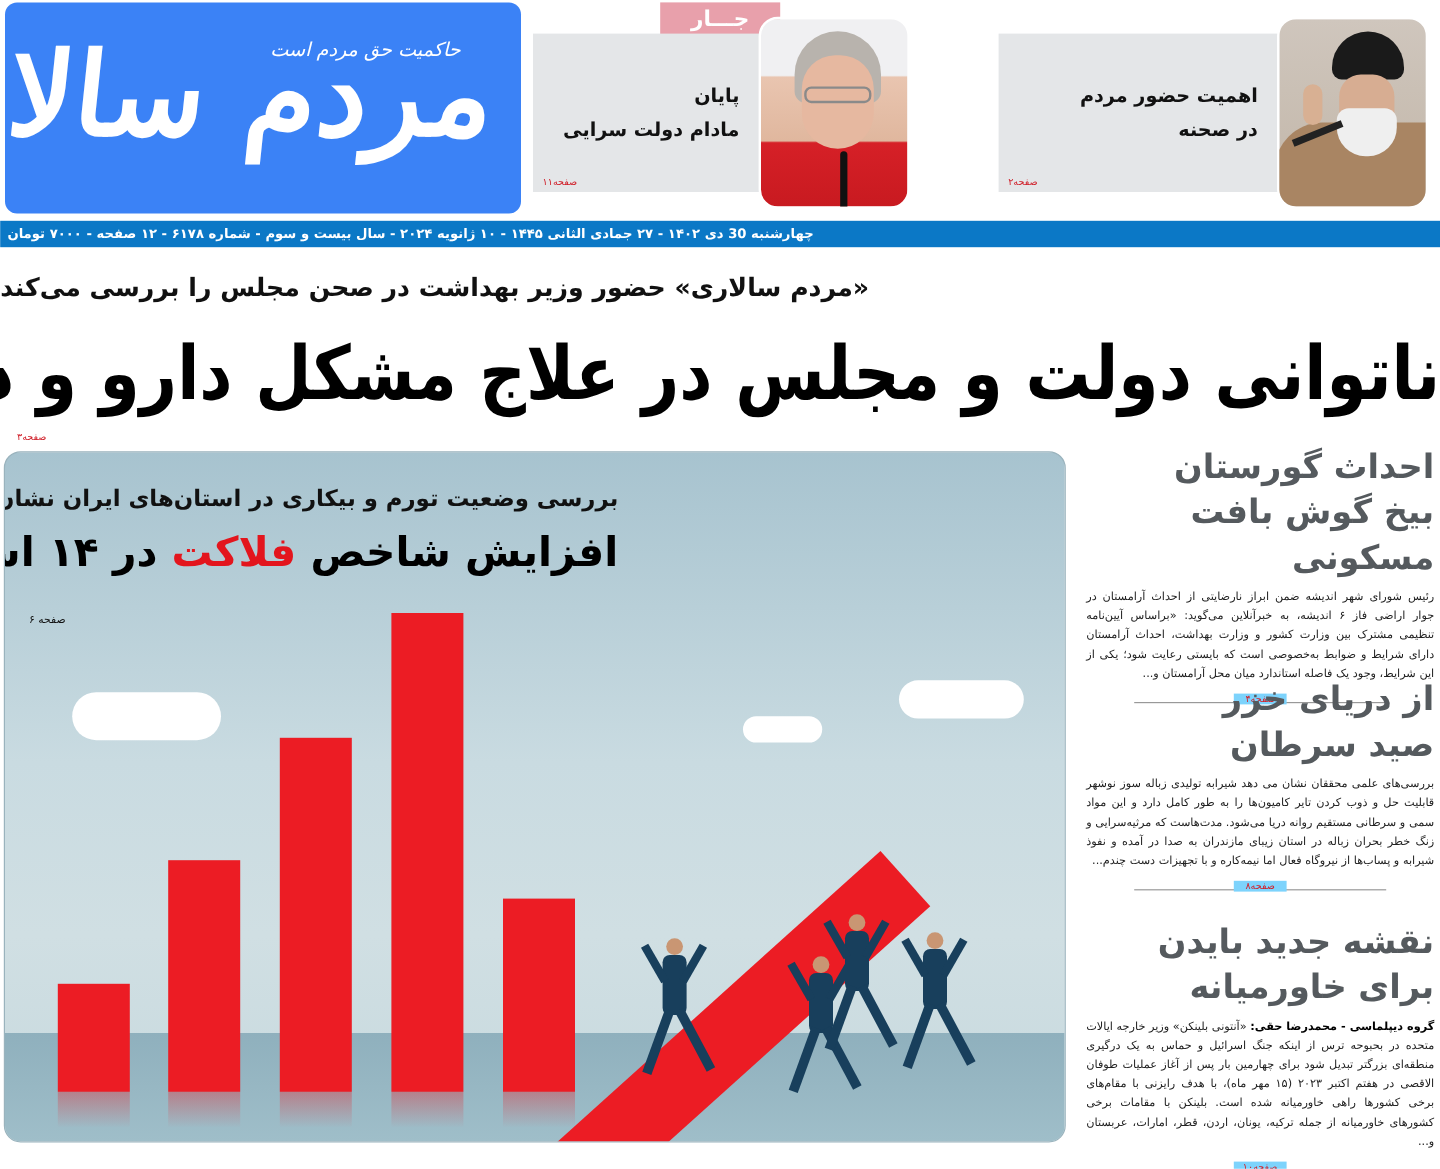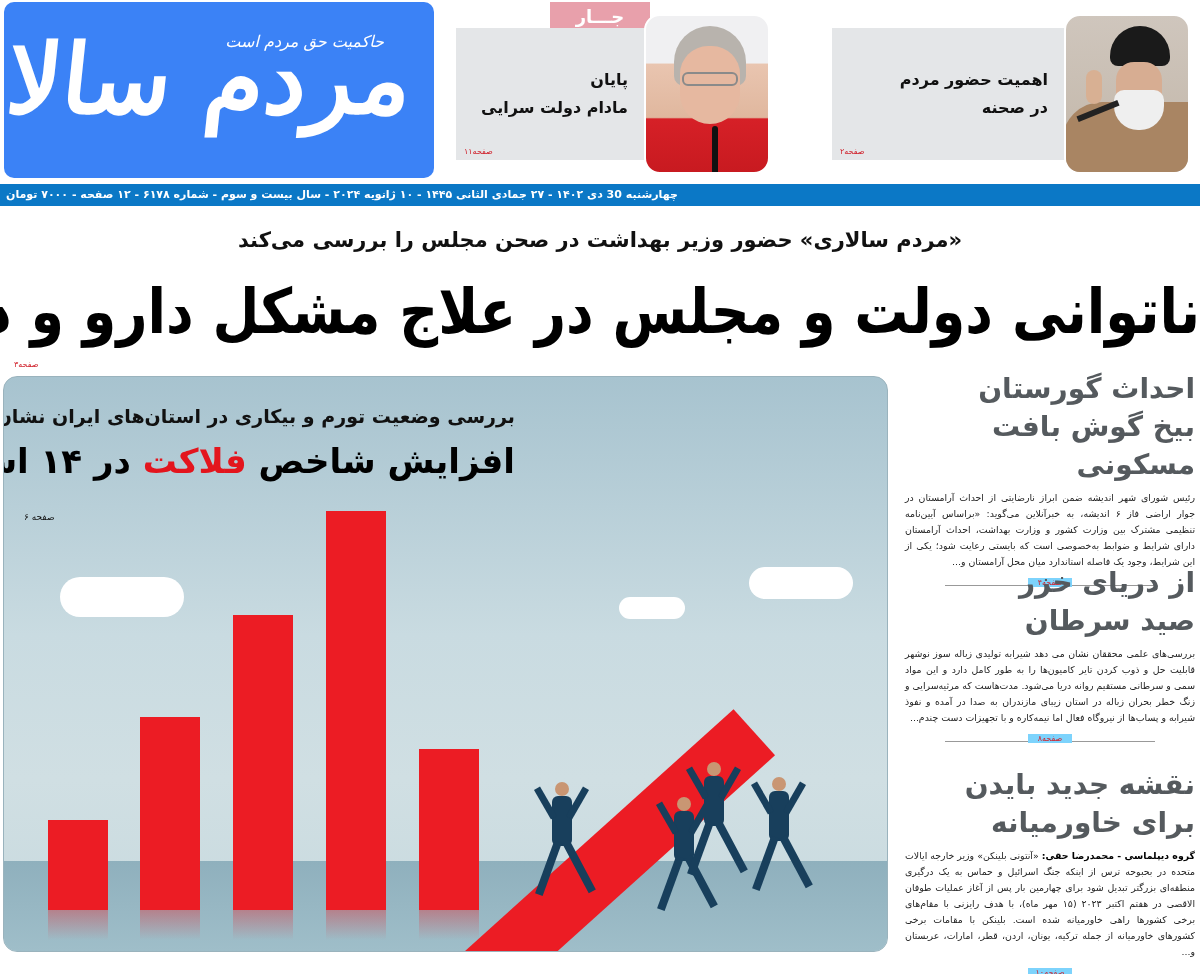--- a/index.html
+++ b/index.html
@@ -6,21 +6,21 @@
   html, body { width: 1200px; height: 974px; background: #ffffff; overflow: hidden; }
   body { position: relative; font-family: "DejaVu Sans", sans-serif; direction: rtl; color: #111; }
 
   
   .masthead { position: absolute; left: 0; top: 0; width: 1200px; height: 205px; }
   .logo-box { position: absolute; left: 4px; top: 2px; width: 430px; height: 176px; background: #3b82f6; border-radius: 10px; overflow: hidden; }
   .logo-title { position: absolute; right: 22px; top: 30px; font-family: "DejaVu Serif", serif; font-size: 96px; font-weight: bold; color: #fff; letter-spacing: -2px; line-height: 1; transform: skewX(-6deg); white-space: nowrap; }
   .logo-tagline { position: absolute; right: 50px; top: 30px; font-family: "DejaVu Serif", serif; font-size: 16px; font-style: italic; color: #fff; }
 
   .teaser { position: absolute; top: 28px; height: 132px; background: #e4e6e8; }
-  .teaser-a { left: 456px; width: 312px; text-decoration: underline; }
+  .teaser-a { left: 444px; width: 312px; text-decoration: underline; }
   .teaser-b { left: 832px; width: 356px; }
   .teaser-photo { position: absolute; top: -14px; width: 126px; height: 160px; border-radius: 16px; overflow: hidden; border: 2px solid #fff; }
   .teaser-a .teaser-photo { right: -2px; }
   .teaser-b .teaser-photo { right: -2px; }
   .photo-borne { background: linear-gradient(180deg, #f0f0f2 0%, #f0f0f2 30%, #e9c5b0 31%, #e0b79e 65%, #d62027 66%, #c81a20 100%); }
   .photo-borne .hair { position: absolute; left: 28px; top: 10px; width: 72px; height: 60px; background: #b8b3ad; border-radius: 36px 36px 10px 10px; }
   .photo-borne .face { position: absolute; left: 34px; top: 30px; width: 60px; height: 78px; background: #e6b8a0; border-radius: 28px 28px 30px 30px; }
   .photo-borne .glasses { position: absolute; left: 36px; top: 56px; width: 56px; height: 14px; border: 2px solid #8a8a8a; border-radius: 6px; }
   .photo-borne .mic { position: absolute; left: 66px; top: 110px; width: 6px; height: 50px; background: #111; border-radius: 3px; }
   .photo-khamenei { background: linear-gradient(180deg, #cfc6bd 0%, #c2b6a8 100%); }
@@ -34,21 +34,21 @@
   .teaser-title { position: absolute; right: 140px; top: 38px; font-size: 16px; font-weight: bold; line-height: 28px; text-align: right; color: #111; }
   .teaser-page { position: absolute; left: 8px; bottom: 4px; font-size: 8px; color: #d0202a; }
 
   .tag-jar { position: absolute; left: 550px; top: 2px; width: 100px; height: 30px; background: #e8a0ab; color: #fff; font-weight: bold; font-size: 18px; text-align: center; line-height: 30px; }
   .tag-jar::after { content: ""; position: absolute; right: 0; bottom: -10px; border-left: 10px solid transparent; border-top: 10px solid #e8a0ab; }
 
   .dateline { position: absolute; left: 0; top: 184px; width: 1200px; height: 22px; background: #0b78c6; color: #fff; font-size: 11px; font-weight: bold; line-height: 22px; padding-right: 0; }
   .dateline span { position: absolute; left: 6px; top: 0; direction: rtl; white-space: nowrap; }
 
   
-  .kicker { position: absolute; left: 0; top: 228px; width: 1200px; text-align: center; font-size: 21px; font-weight: bold; color: #111; }
+  .kicker { position: absolute; left: 0; top: 228px; width: 1200px; text-align: left; font-size: 21px; font-weight: bold; color: #111; }
   .main-headline { position: absolute; left: 0; top: 280px; width: 1200px; text-align: center; font-size: 54px; font-weight: 900; color: #000; letter-spacing: -1px; white-space: nowrap; font-family: "DejaVu Sans", sans-serif; transform: scaleY(1.15); }
   .headline-page { position: absolute; left: 14px; top: 360px; font-size: 8px; color: #d0202a; }
 
   
   .feature { position: absolute; left: 3px; top: 376px; width: 885px; height: 576px; border-radius: 14px; overflow: hidden; background: linear-gradient(180deg, #a7c3cf 0%, #c9dbe1 45%, #d0dfe3 70%, #c7d9de 100%); border: 1px solid #9ab3bd; }
   .ground { position: absolute; left: 0; bottom: 0; width: 100%; height: 90px; background: linear-gradient(180deg, #8fb0bd 0%, #9fbec9 100%); }
   .bar { position: absolute; background: #ec1c24; }
   .bar-reflect { position: absolute; background: linear-gradient(180deg, rgba(236,28,36,0.35), rgba(236,28,36,0)); }
   .broken-bar { position: absolute; left: 410px; top: 190px; width: 62px; height: 430px; background: #ec1c24; transform-origin: bottom left; transform: rotate(48deg); }
   .cloud { position: absolute; background: #fff; border-radius: 30px; }

